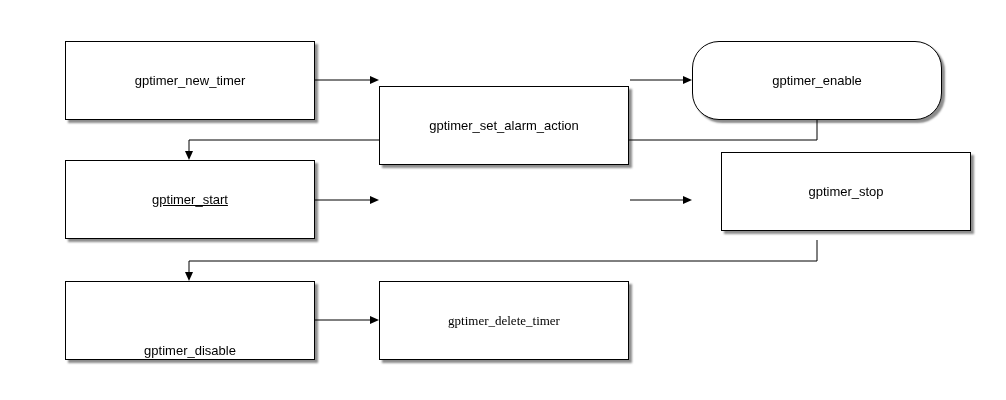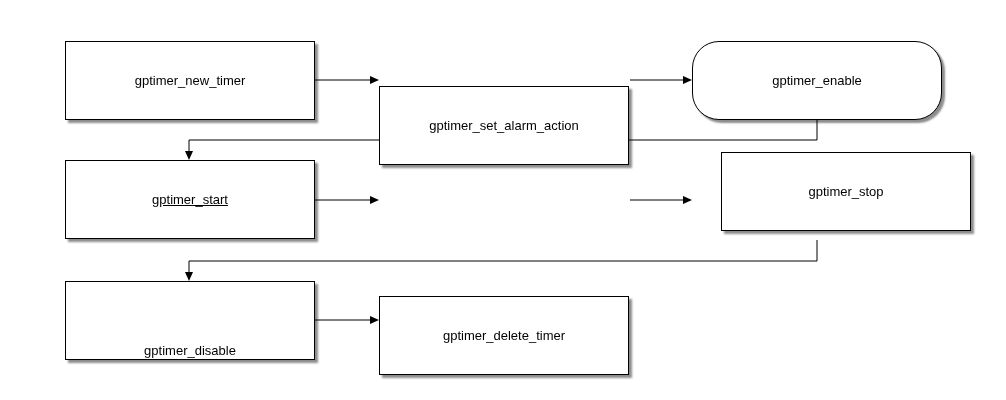--- a/index.html
+++ b/index.html
@@ -108,17 +108,17 @@
   <div class="node" style="left:65px;  top:160px;text-decoration:underline;">
     <span>gptimer_start</span>
   </div>
   <div class="node" style="left:692px; top:152px;margin-left:29px;">
     <span>gptimer_stop</span>
   </div>
 
   <div class="node" style="left:65px;  top:281px;justify-content:flex-end;">
     <span>gptimer_disable</span>
   </div>
-  <div class="node" style="left:379px; top:296px;">
+  <div class="node" style="left:379px; top:281px;font-family:Liberation Serif, serif;">
     <span>gptimer_delete_timer</span>
   </div>
 
 </div>
 
 </body></html>

